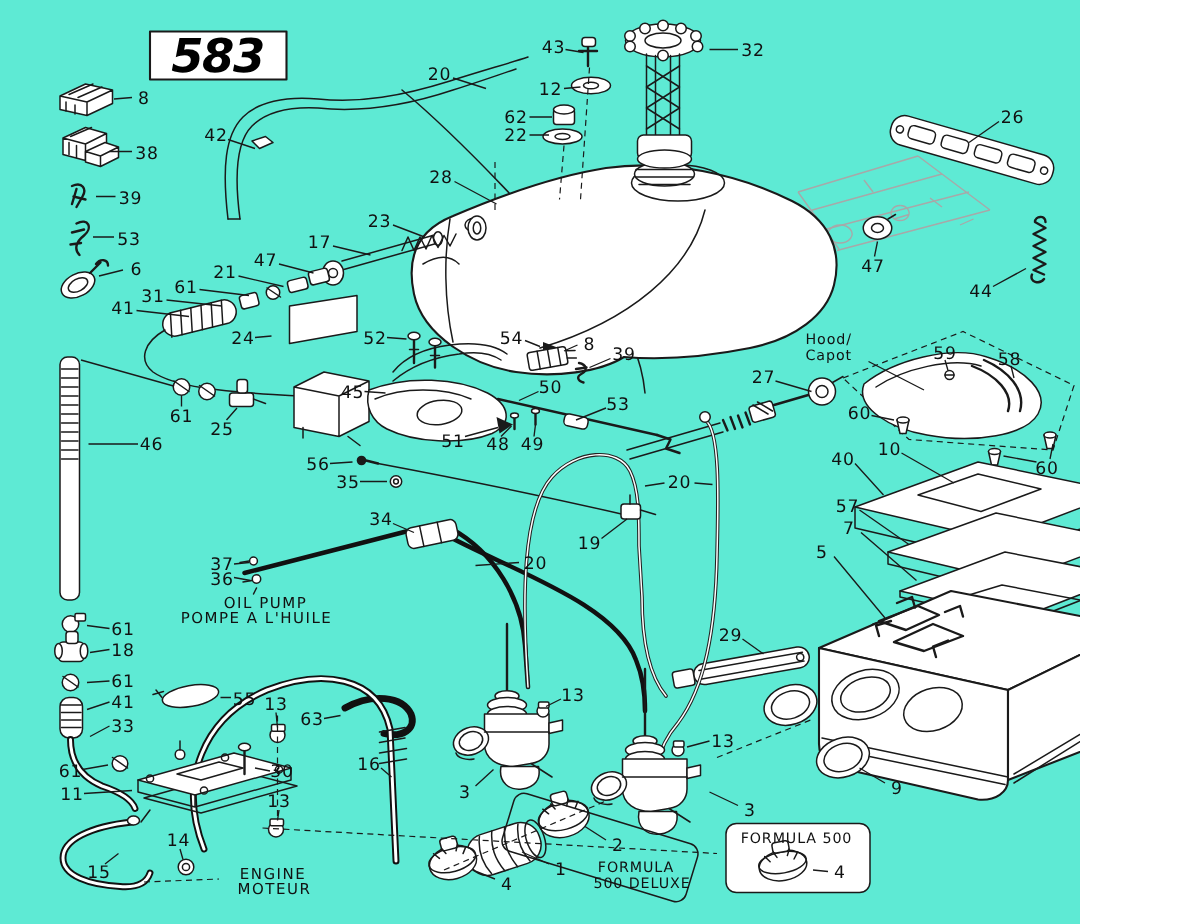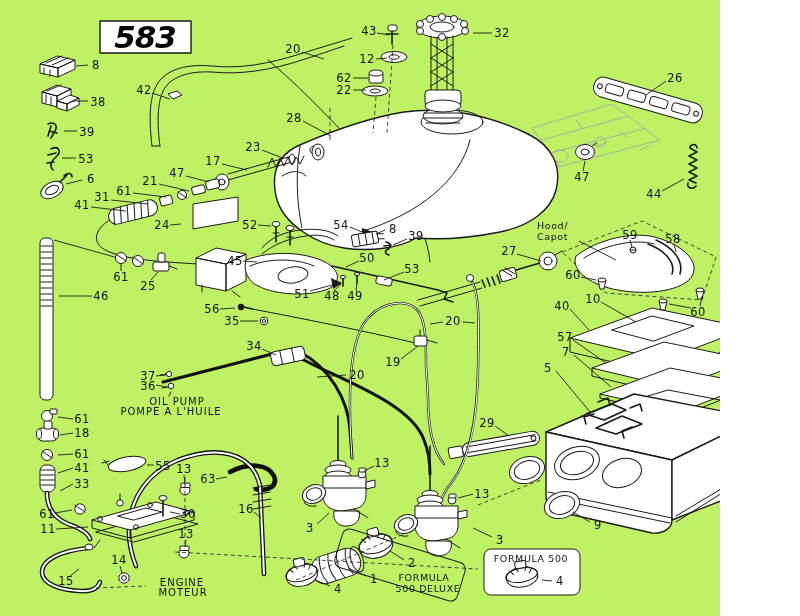--- a/index.html
+++ b/index.html
@@ -1,16 +1,16 @@
 <!DOCTYPE html>
 <html><head>
 <meta charset="utf-8">
 <style>
   html,body{margin:0;padding:0;background:#ffffff;}
-  .stage{position:relative;width:720px;height:616px;background:#bef264;overflow:hidden;
+  .stage{position:relative;width:720px;height:616px;background:#5eead4;overflow:hidden;
          font-family:"DejaVu Sans",sans-serif;}
   svg{position:absolute;left:0;top:0;}
   .ln{stroke:#1a1a1a;stroke-width:1;fill:none;stroke-linecap:round;stroke-linejoin:round;}
   .ln2{stroke:#1a1a1a;stroke-width:1.6;fill:none;stroke-linecap:round;stroke-linejoin:round;}
   .thick{stroke:#111;stroke-width:3;fill:none;stroke-linecap:round;}
   .hose{stroke:#111;stroke-width:4.6;fill:none;stroke-linecap:round;}
   .hosein{stroke:#fff;stroke-width:2;fill:none;stroke-linecap:round;}
   .tube{stroke:#222;stroke-width:2.4;fill:none;stroke-linecap:round;}
   .tubein{stroke:#fff;stroke-width:1;fill:none;stroke-linecap:round;}
   .wfill{fill:#ffffff;stroke:#1a1a1a;stroke-width:1;stroke-linejoin:round;}

